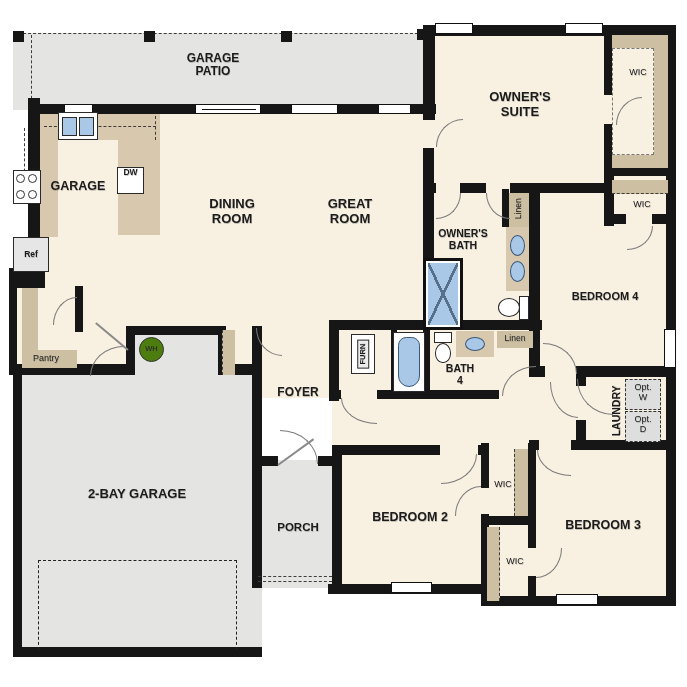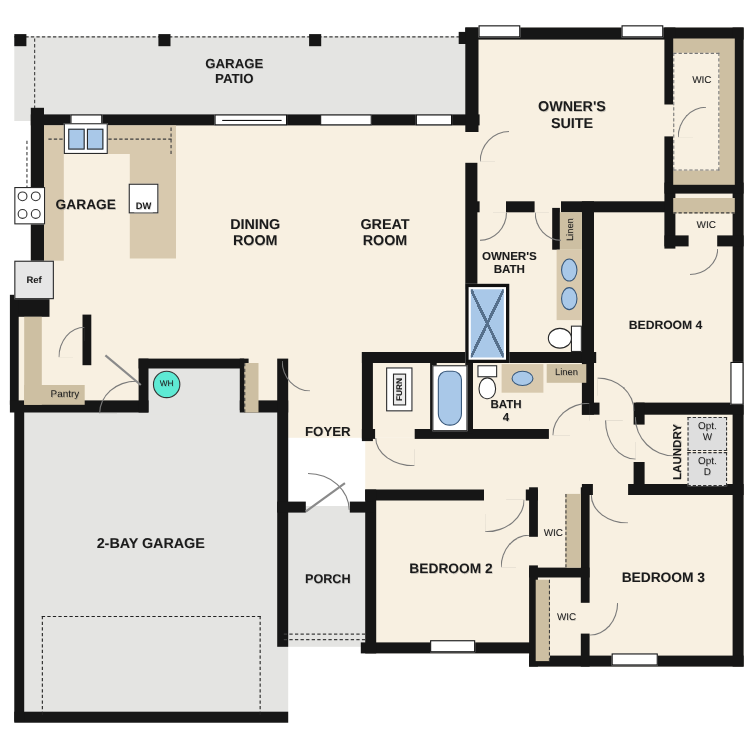--- a/index.html
+++ b/index.html
@@ -121,21 +121,21 @@
 <div class="a cab" style="left:40px;top:114px;width:120px;height:26px"></div>
 <div class="a cab" style="left:40px;top:140px;width:18px;height:97px"></div>
 <div class="a cab" style="left:118px;top:140px;width:42px;height:95px"></div>
 <div class="a dashT" style="left:44px;top:126px;width:112px;height:0"></div>
 <div class="a dashL" style="left:24px;top:128px;width:0;height:74px"></div>
 <div class="a dashL" style="left:155px;top:116px;width:0;height:24px"></div>
 <div class="a til" style="left:58px;top:112px;width:40px;height:28px;background:#fff">
   <div class="a blue til" style="left:3px;top:4px;width:15px;height:19px"></div>
   <div class="a blue til" style="left:20px;top:4px;width:15px;height:19px"></div>
 </div>
-<div class="a til xg" style="left:117px;top:167px;width:27px;height:27px;background:#fff;display:flex;align-items:flex-end;justify-content:center">
+<div class="a til xg" style="left:117px;top:167px;width:27px;height:27px;background:#fff;display:flex;align-items:flex-start;justify-content:center">
   <span class="lbl" style="font-size:8.5px;background:#fff;padding:0 1px">DW</span>
 </div>
 <div class="a til" style="left:13px;top:170px;width:28px;height:34px;background:#fff">
   <div class="a circ" style="left:2px;top:3px;width:9px;height:9px"></div>
   <div class="a circ" style="left:14px;top:3px;width:9px;height:9px"></div>
   <div class="a circ" style="left:2px;top:19px;width:9px;height:9px"></div>
   <div class="a circ" style="left:14px;top:19px;width:9px;height:9px"></div>
 </div>
 <div class="a til" style="left:13px;top:237px;width:36px;height:35px;background:#e6e6e6;display:flex;align-items:center;justify-content:center">
   <span class="lbl" style="font-size:8.5px;font-weight:bold">Ref</span>
@@ -170,21 +170,21 @@
 <div class="a til" style="left:393px;top:332px;width:32px;height:60px;background:#fff">
   <div class="a blue" style="left:4px;top:4px;width:22px;height:50px;border:1.2px solid #39587a;border-radius:9px 9px 12px 12px"></div>
 </div>
 <div class="a" style="left:433px;top:331px;width:20px;height:33px">
   <div class="a til" style="left:1px;top:1px;width:18px;height:11px;background:#fff"></div>
   <div class="a til" style="left:2px;top:12px;width:16px;height:20px;background:#fff;border-radius:50% 50% 46% 46%"></div>
 </div>
 <div class="a cab" style="left:456px;top:331px;width:38px;height:26px">
   <div class="a blue" style="left:9px;top:6px;width:20px;height:14px;border:1.5px solid #39587a;border-radius:50%"></div>
 </div>
-<div class="a circ" style="left:139px;top:337px;width:25px;height:25px;background:#5eead4;display:flex;align-items:center;justify-content:center">
+<div class="a circ" style="left:139px;top:337px;width:25px;height:25px;background:#4d7c0f;display:flex;align-items:center;justify-content:center">
   <span class="lbl" style="font-size:7.5px;font-weight:normal">WH</span>
 </div>
 <div class="a" style="left:625px;top:379px;width:36px;height:31px;background:#dedede;border:1.5px dashed #333">
   <div class="lbl" style="font-size:9px;font-weight:normal;margin-top:2px"><span>Opt.</span><br><span>W</span></div>
 </div>
 <div class="a" style="left:625px;top:411px;width:36px;height:31px;background:#dedede;border:1.5px dashed #333">
   <div class="lbl" style="font-size:9px;font-weight:normal;margin-top:2px"><span>Opt.</span><br><span>D</span></div>
 </div>
 
 <div class="a" style="left:38px;top:560px;width:199px;height:90px;border:1.5px dashed #222;border-bottom:none"></div>
@@ -223,15 +223,15 @@
 <div class="a lbl nw" style="left:352px;top:510px;width:116px;font-size:12.5px">BEDROOM 2</div>
 <div class="a lbl nw" style="left:545px;top:518px;width:116px;font-size:12.5px">BEDROOM 3</div>
 <div class="a lbl nw" style="left:268px;top:386px;width:60px;font-size:12px">FOYER</div>
 <div class="a lbl nw" style="left:272px;top:521px;width:52px;font-size:11.5px">PORCH</div>
 <div class="a lbl" style="left:87px;top:487px;width:100px;font-size:13px">2-BAY GARAGE</div>
 <div class="a lbl vt nw" style="left:587px;top:405px;width:60px;font-size:10.5px">LAUNDRY</div>
 <div class="a lbl nw" style="left:622px;top:67px;width:32px;font-size:9px;font-weight:normal">WIC</div>
 <div class="a lbl nw" style="left:626px;top:199px;width:32px;font-size:9px;font-weight:normal">WIC</div>
 <div class="a lbl nw" style="left:487px;top:479px;width:32px;font-size:9px;font-weight:normal">WIC</div>
 <div class="a lbl nw" style="left:499px;top:556px;width:32px;font-size:9px;font-weight:normal">WIC</div>
-<div class="a lbl nw" style="left:37px;top:353px;width:44px;font-size:9px;font-weight:normal">Pantry</div>
+<div class="a lbl nw" style="left:24px;top:353px;width:44px;font-size:9px;font-weight:normal">Pantry</div>
 <div class="a lbl vt nw" style="left:499px;top:204px;width:40px;font-size:8.5px;font-weight:normal">Linen</div>
 <div class="a lbl nw" style="left:499px;top:334px;width:32px;font-size:8.5px;font-weight:normal">Linen</div>
 
 </body></html>

